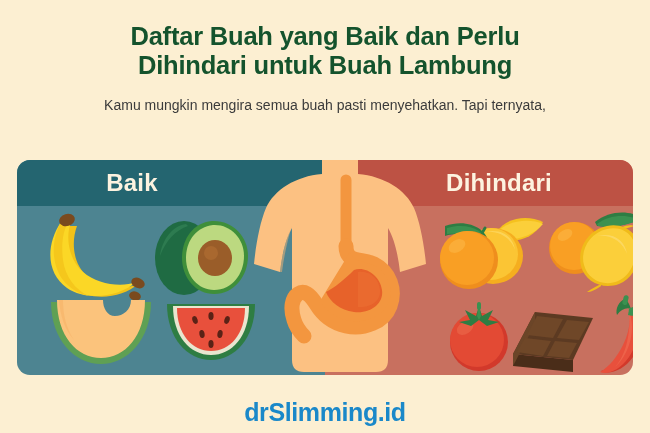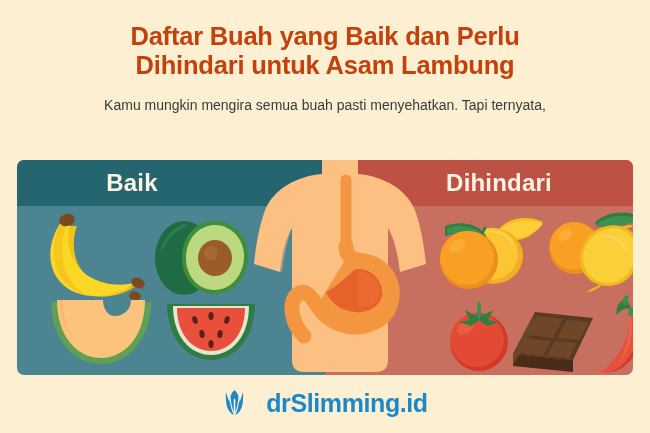--- a/index.html
+++ b/index.html
@@ -25,21 +25,21 @@
   .title-block {
     position: absolute;
     left: 0;
     top: 22px;
     width: 650px;
     text-align: center;
   }
   .title-line {
     font-size: 25.5px;
     font-weight: bold;
-    color: #c2410c;
+    color: #14532d;
     line-height: 29px;
     letter-spacing: -0.2px;
   }
   .subtitle-block {
     position: absolute;
     left: 0;
     top: 96px;
     width: 650px;
     text-align: center;
   }
@@ -49,21 +49,21 @@
     line-height: 19px;
   }
 
   
   .panel {
     position: absolute;
     left: 17px;
     top: 160px;
     width: 616px;
     height: 215px;
-    border-radius: 7px;
+    border-radius: 13px;
     overflow: hidden;
   }
   .panel-half {
     position: absolute;
     top: 0;
     width: 50%;
     height: 100%;
   }
   .panel-left  { left: 0;  background: #4d8491; }
   .panel-right { left: 50%; background: #c8705f; }
@@ -110,37 +110,38 @@
   .logo {
     position: absolute;
     left: 0;
     top: 386px;
     width: 650px;
     height: 34px;
     display: flex;
     align-items: center;
     justify-content: center;
     gap: 19px;
+    flex-direction: column;
   }
   .logo-mark { width: 25px; height: 28px; display: block; }
   .logo-text {
     font-size: 25px;
     font-weight: bold;
     color: #1a88c9;
     letter-spacing: -0.4px;
   }
 </style>
 </head>
 <body>
 
 <div class="infographic">
 
   <div class="title-block">
     <div class="title-line">Daftar Buah yang Baik dan Perlu</div>
-    <div class="title-line">Dihindari untuk Asam Lambung</div>
+    <div class="title-line">Dihindari untuk Buah Lambung</div>
   </div>
 
   <div class="subtitle-block">
     <div class="subtitle-line">Kamu mungkin mengira semua buah pasti menyehatkan. Tapi ternyata,</div>
   </div>
 
   <div class="panel">
 
     <div class="panel-half panel-left"></div>
     <div class="panel-half panel-right"></div>

